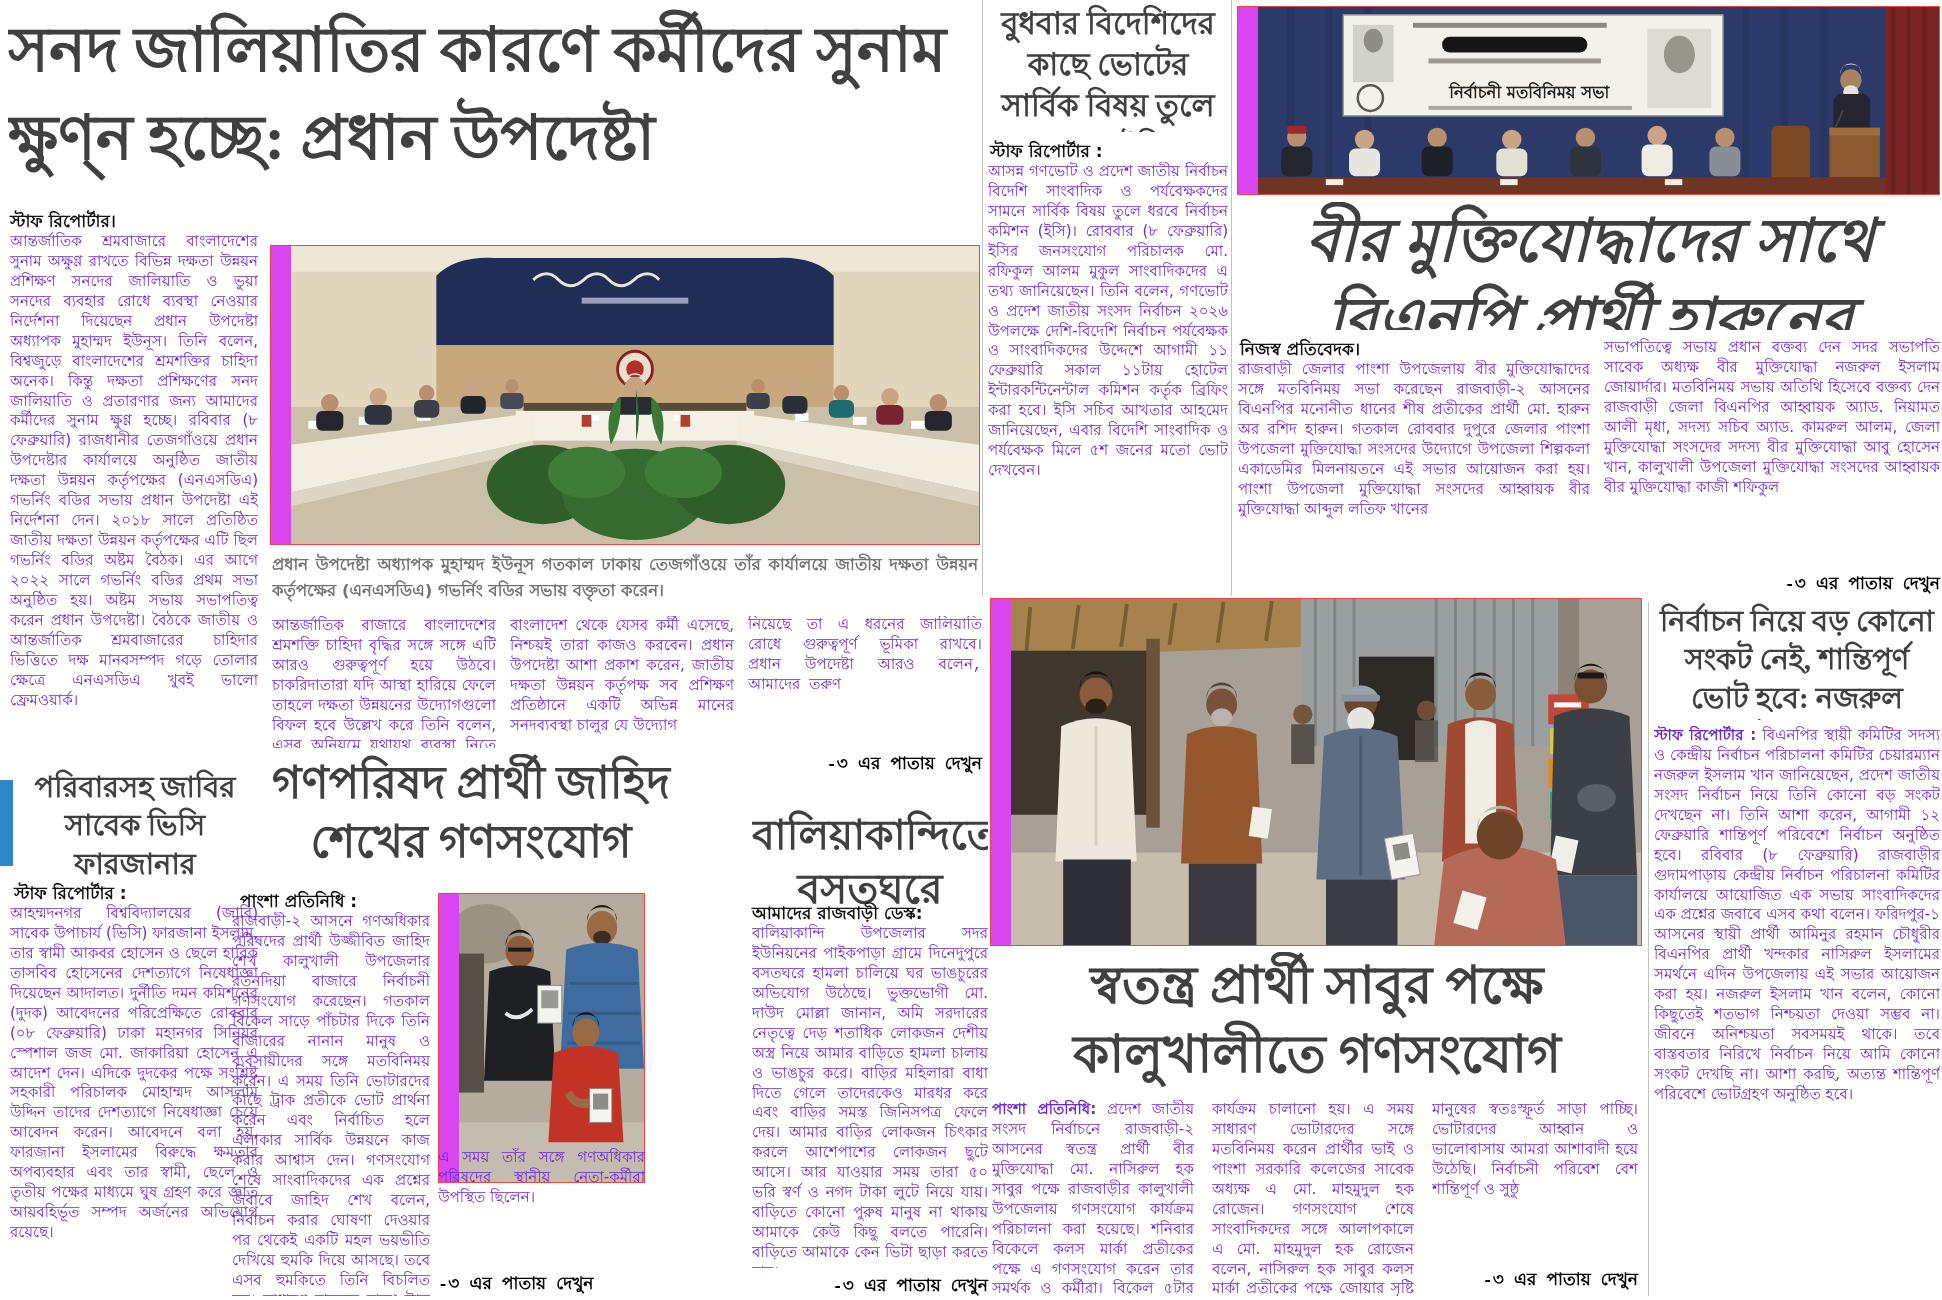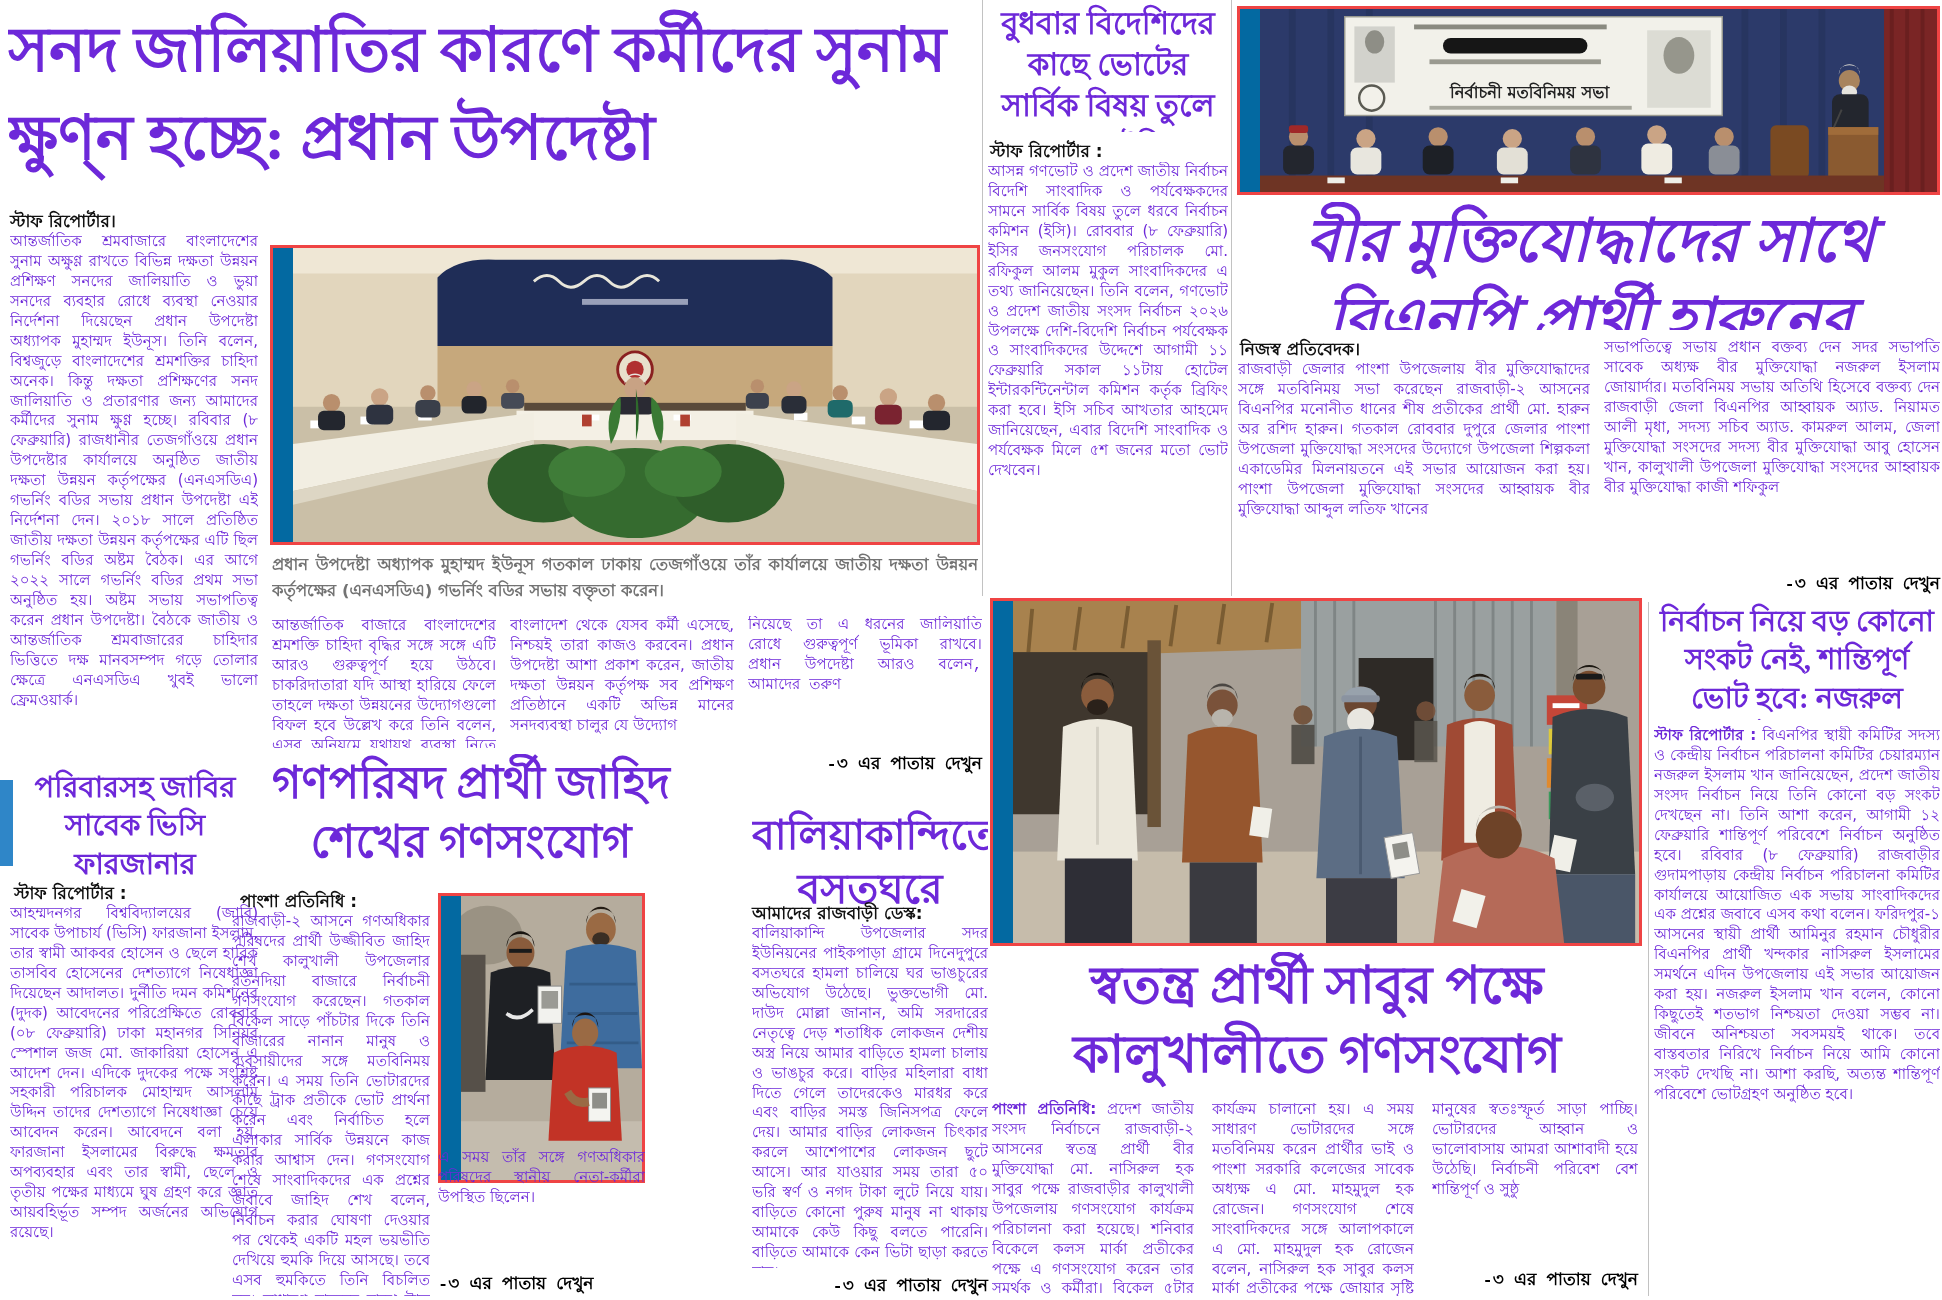--- a/index.html
+++ b/index.html
@@ -1,26 +1,26 @@
 <!DOCTYPE html>
 <html lang="bn"><head>
 <meta charset="utf-8">
 <style>
   html,body{margin:0;padding:0;}
   body{width:1942px;height:1300px;position:relative;background:#ffffff;
        font-family:"DejaVu Sans","Liberation Sans",sans-serif;overflow:hidden;}
   .abs{position:absolute;box-sizing:border-box;}
-  .headline{font-weight:700;color:#6d28d9;line-height:1.32;overflow:hidden;
+  .headline{font-weight:700;color:#404040;line-height:1.32;overflow:hidden;
             font-family:"Liberation Serif","DejaVu Serif",serif;}
   .hl-center{text-align:center;}
   .byline{font-weight:700;font-size:17px;color:#111;}
   .body-text{font-size:15px;line-height:1.33;text-align:justify;color:#6d28d9;overflow:hidden;}
   .body-text .byline-inline{font-weight:700;}
   .cont-note{font-weight:700;font-size:17px;color:#000;text-align:right;font-family:Liberation Mono, monospace;}
-  .photo{border:3px solid #ef4444;overflow:hidden;background:#0369a1;padding-left:20px;}
+  .photo{border:1px solid #ef4444;overflow:hidden;background:#d946ef;padding-left:20px;}
   .photo svg{display:block;width:100%;height:100%;}
   .caption{font-weight:700;font-size:16.5px;line-height:1.55;color:#737373;text-align:justify;overflow:hidden;}
   .vrule{width:1px;background:#c2c2c2;}
   .blue-sliver{background:#2f86c8;}
 </style>
 </head>
 <body>
 
 <div class="abs headline" style="left:8px;top:6px;width:965px;height:192px;font-size:62px;line-height:1.42;">সনদ জালিয়াতির কারণে কর্মীদের সুনাম ক্ষুণ্ন হচ্ছে: প্রধান উপদেষ্টা</div>
 

